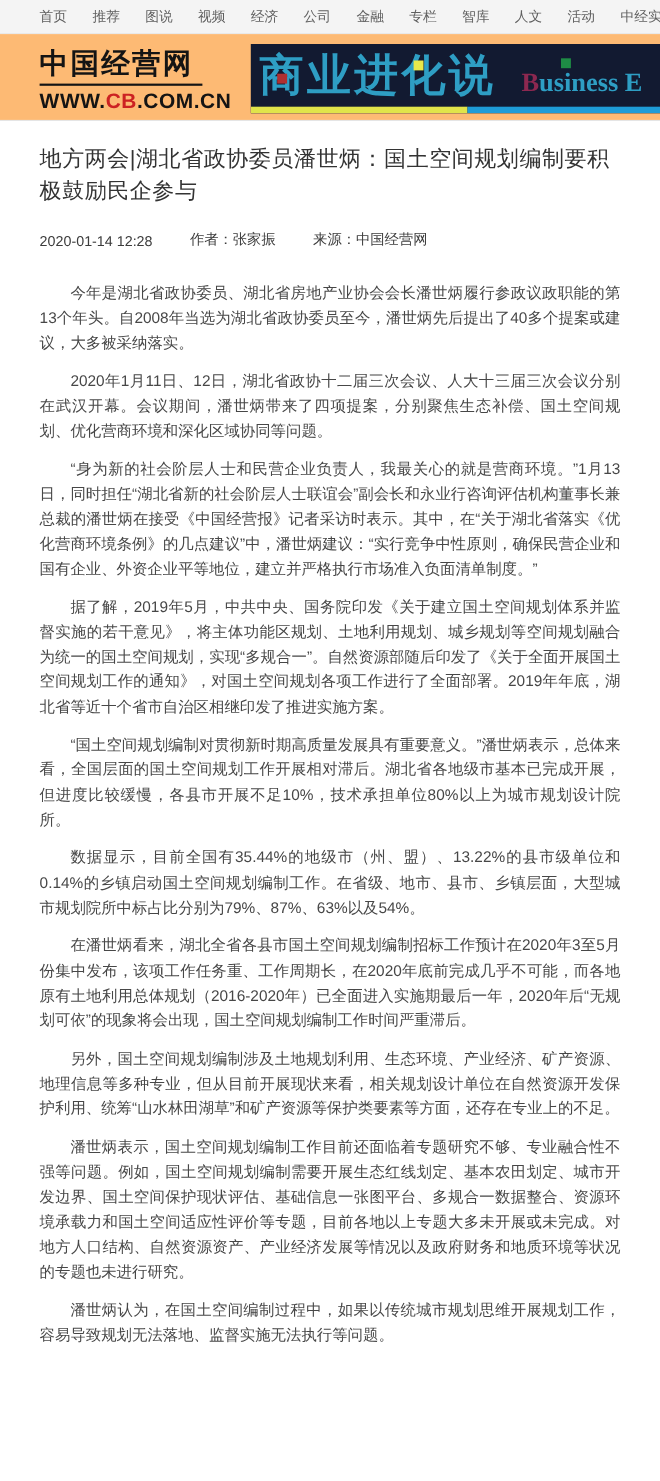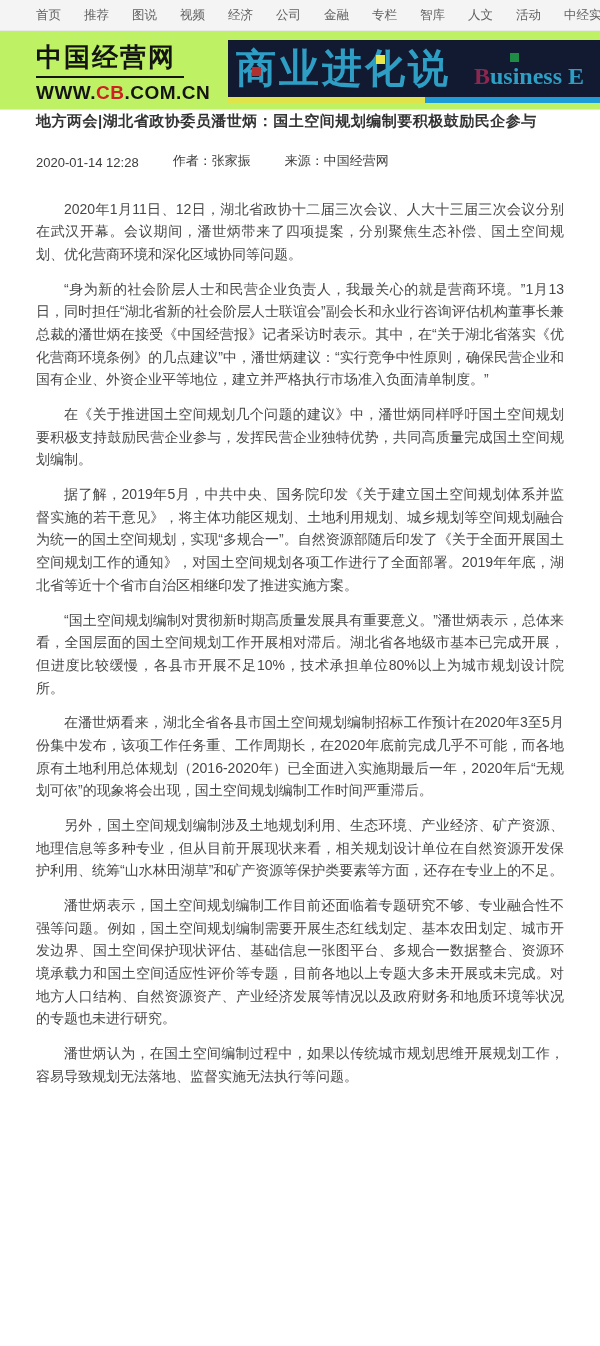--- a/index.html
+++ b/index.html
@@ -26,21 +26,21 @@
     text-decoration: none;
     cursor: pointer;
     white-space: nowrap;
   }
 
   
   .site-header {
     height: 79px;
     position: relative;
     border-bottom: 1px solid #e5e5e5;
-    background: #bef264;
+    background: #fdba74;
     padding-left: 20px;
   }
   .logo {
     position: absolute;
     left: 36px;
     top: 13px;
     cursor: pointer;
     width: 148px;
   }
   .logo-name {
@@ -118,26 +118,26 @@
   .crumb-item { display: inline; }
   .crumb {
     color: var(--crumb-red, #c9494d);
     text-decoration: none;
     cursor: pointer;
   }
   .sep { color: #cf8f8f; margin: 0 7px; font-size: 12px; }
   .crumb-item:last-child .sep { display: none; }
 
   .article-title {
-    font-size: 15px;
-    font-weight: bold;
+    font-size: 20px;
+    font-weight: normal;
     color: #333333;
     line-height: 1.45;
     letter-spacing: 0.5px;
-    margin: 0 0 0 0;
+    margin: 21px 0 0 0;
   }
 
   .meta {
     display: flex;
     gap: 34px;
     margin-top: 20px;
     font-size: 13px;
     color: #3c3c3c;
     align-items: flex-end;
   }
@@ -193,24 +193,25 @@
 
   <h1 class="article-title">地方两会|湖北省政协委员潘世炳：国土空间规划编制要积极鼓励民企参与</h1>
 
   <div class="meta">
     <span>2020-01-14 12:28</span>
     <span>作者：张家振</span>
     <span>来源：中国经营网</span>
   </div>
 
   <article class="article-body">
+      <p class="para">今年是湖北省政协委员、湖北省房地产业协会会长潘世炳履行参政议政职能的第13个年头。自2008年当选为湖北省政协委员至今，潘世炳先后提出了40多个提案或建议，大多被采纳落实。</p>
       <p class="para">2020年1月11日、12日，湖北省政协十二届三次会议、人大十三届三次会议分别在武汉开幕。会议期间，潘世炳带来了四项提案，分别聚焦生态补偿、国土空间规划、优化营商环境和深化区域协同等问题。</p>
       <p class="para">“身为新的社会阶层人士和民营企业负责人，我最关心的就是营商环境。”1月13日，同时担任“湖北省新的社会阶层人士联谊会”副会长和永业行咨询评估机构董事长兼总裁的潘世炳在接受《中国经营报》记者采访时表示。其中，在“关于湖北省落实《优化营商环境条例》的几点建议”中，潘世炳建议：“实行竞争中性原则，确保民营企业和国有企业、外资企业平等地位，建立并严格执行市场准入负面清单制度。”</p>
-      <p class="para">在《关于推进国土空间规划几个问题的建议》中，潘世炳同样呼吁国土空间规划要积极支持鼓励民营企业参与，发挥民营企业独特优势，共同高质量完成国土空间规划编制。</p>
       <p class="para">据了解，2019年5月，中共中央、国务院印发《关于建立国土空间规划体系并监督实施的若干意见》，将主体功能区规划、土地利用规划、城乡规划等空间规划融合为统一的国土空间规划，实现“多规合一”。自然资源部随后印发了《关于全面开展国土空间规划工作的通知》，对国土空间规划各项工作进行了全面部署。2019年年底，湖北省等近十个省市自治区相继印发了推进实施方案。</p>
       <p class="para">“国土空间规划编制对贯彻新时期高质量发展具有重要意义。”潘世炳表示，总体来看，全国层面的国土空间规划工作开展相对滞后。湖北省各地级市基本已完成开展，但进度比较缓慢，各县市开展不足10%，技术承担单位80%以上为城市规划设计院所。</p>
+      <p class="para">数据显示，目前全国有35.44%的地级市（州、盟）、13.22%的县市级单位和0.14%的乡镇启动国土空间规划编制工作。在省级、地市、县市、乡镇层面，大型城市规划院所中标占比分别为79%、87%、63%以及54%。</p>
       <p class="para">在潘世炳看来，湖北全省各县市国土空间规划编制招标工作预计在2020年3至5月份集中发布，该项工作任务重、工作周期长，在2020年底前完成几乎不可能，而各地原有土地利用总体规划（2016-2020年）已全面进入实施期最后一年，2020年后“无规划可依”的现象将会出现，国土空间规划编制工作时间严重滞后。</p>
       <p class="para">另外，国土空间规划编制涉及土地规划利用、生态环境、产业经济、矿产资源、地理信息等多种专业，但从目前开展现状来看，相关规划设计单位在自然资源开发保护利用、统筹“山水林田湖草”和矿产资源等保护类要素等方面，还存在专业上的不足。</p>
       <p class="para">潘世炳表示，国土空间规划编制工作目前还面临着专题研究不够、专业融合性不强等问题。例如，国土空间规划编制需要开展生态红线划定、基本农田划定、城市开发边界、国土空间保护现状评估、基础信息一张图平台、多规合一数据整合、资源环境承载力和国土空间适应性评价等专题，目前各地以上专题大多未开展或未完成。对地方人口结构、自然资源资产、产业经济发展等情况以及政府财务和地质环境等状况的专题也未进行研究。</p>
       <p class="para">潘世炳认为，在国土空间编制过程中，如果以传统城市规划思维开展规划工作，容易导致规划无法落地、监督实施无法执行等问题。</p>
     </article>
 
 </main>
 
 </body></html>

